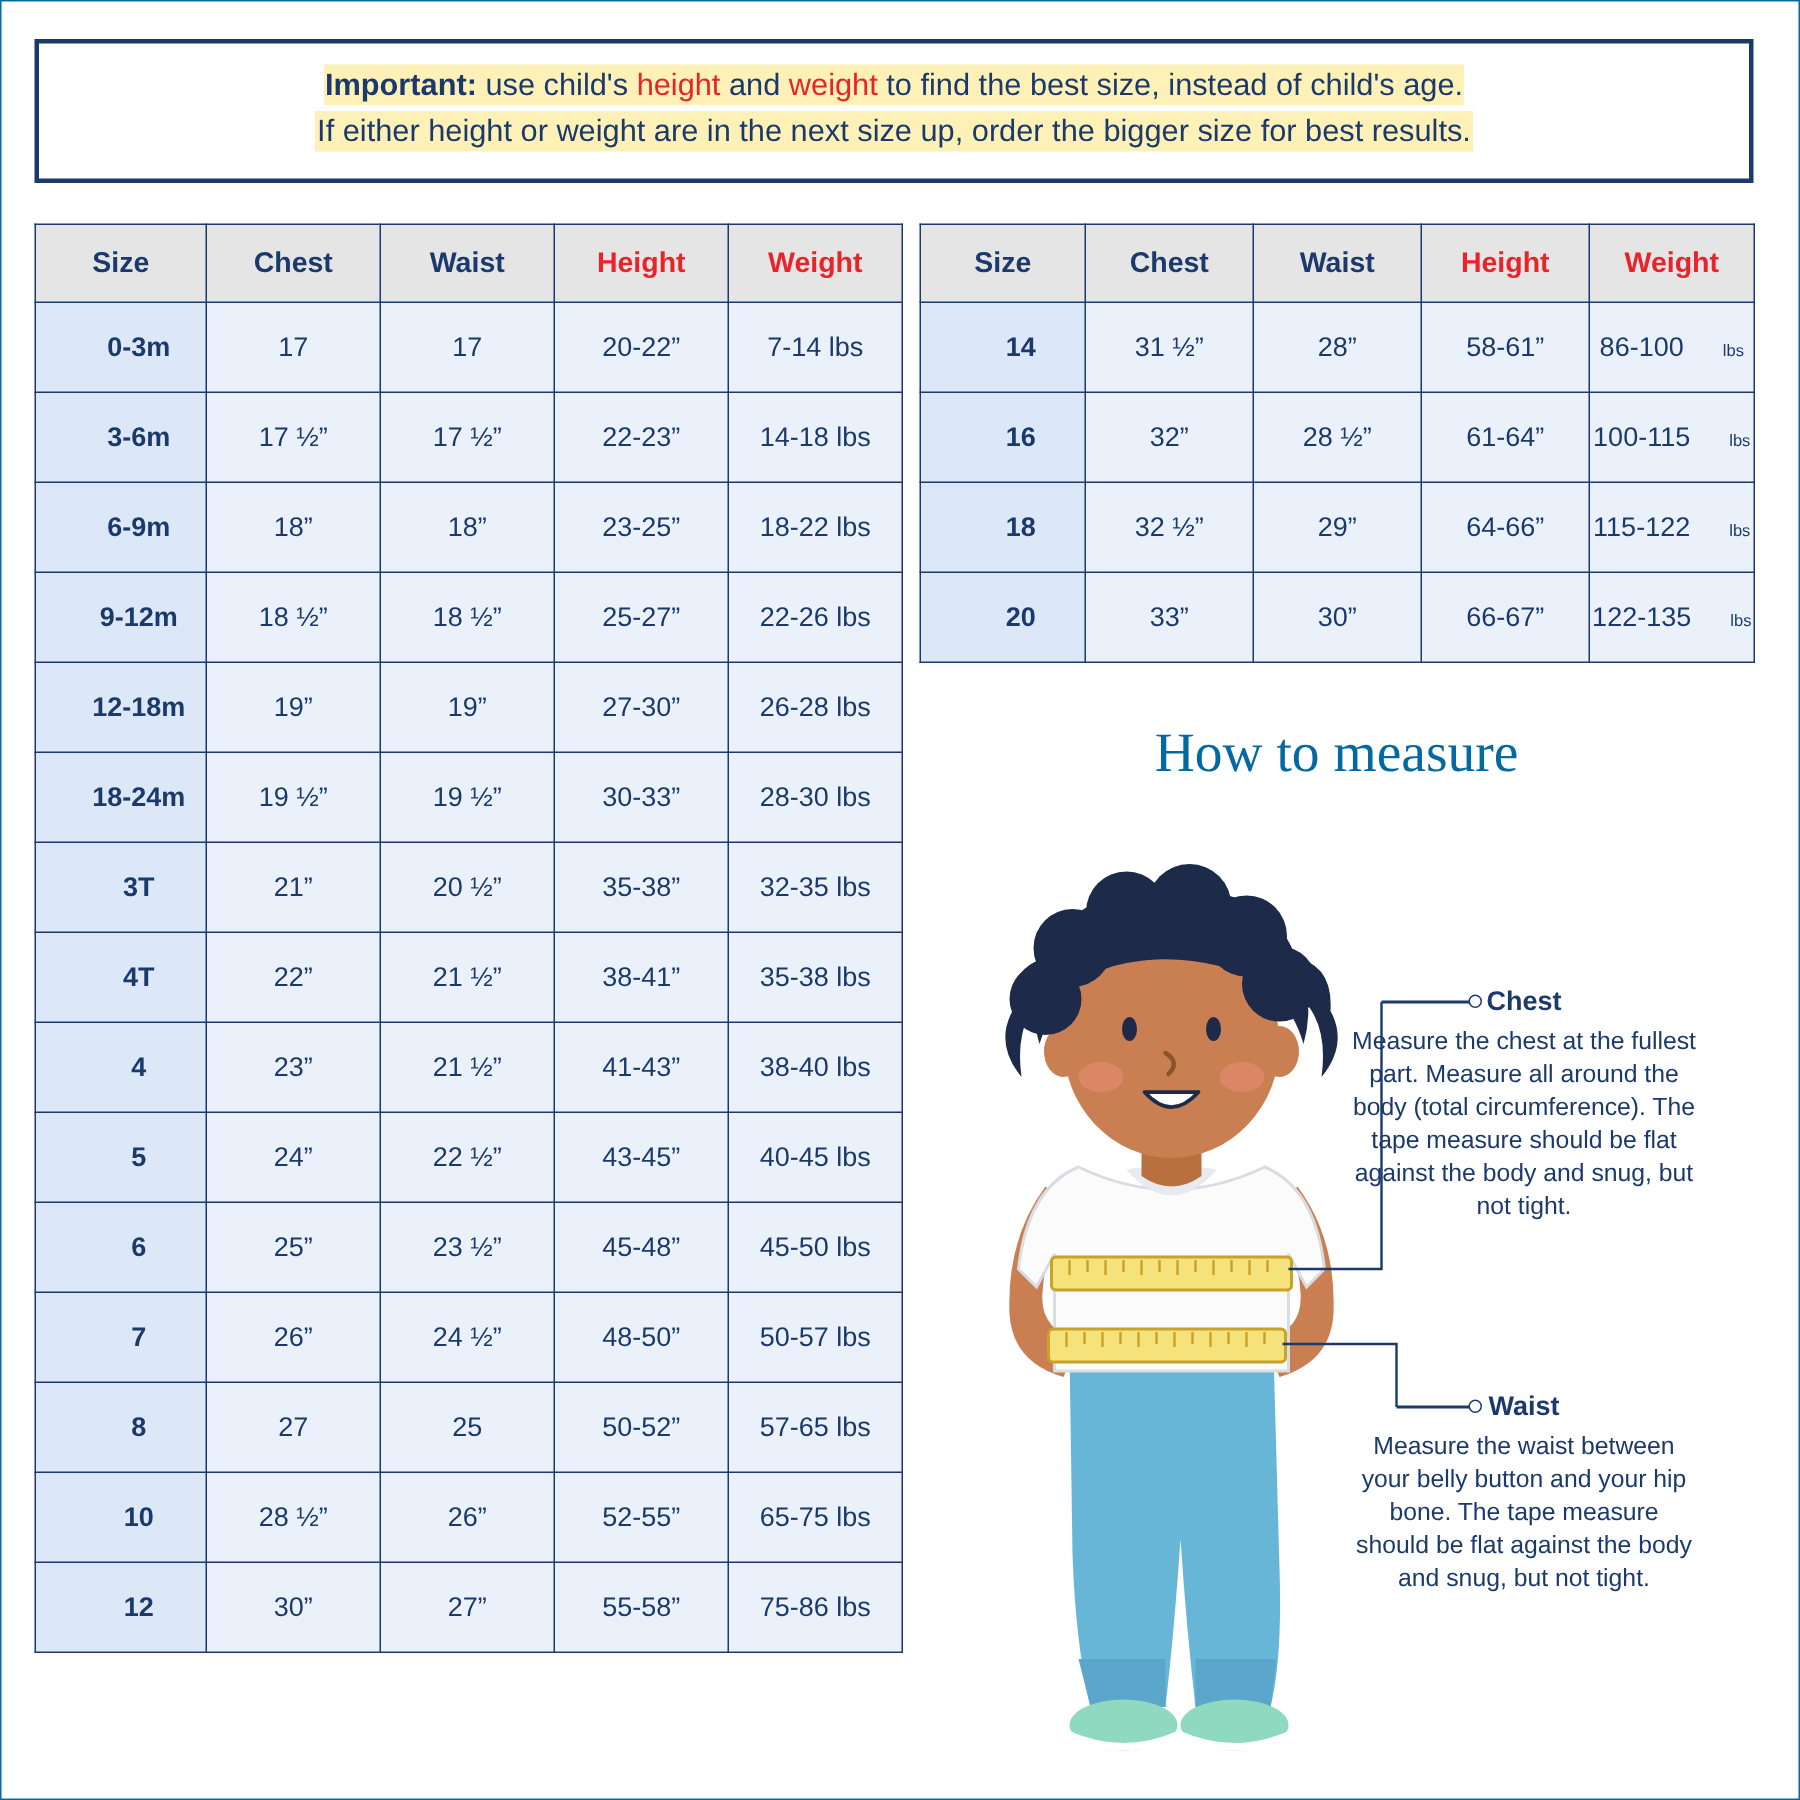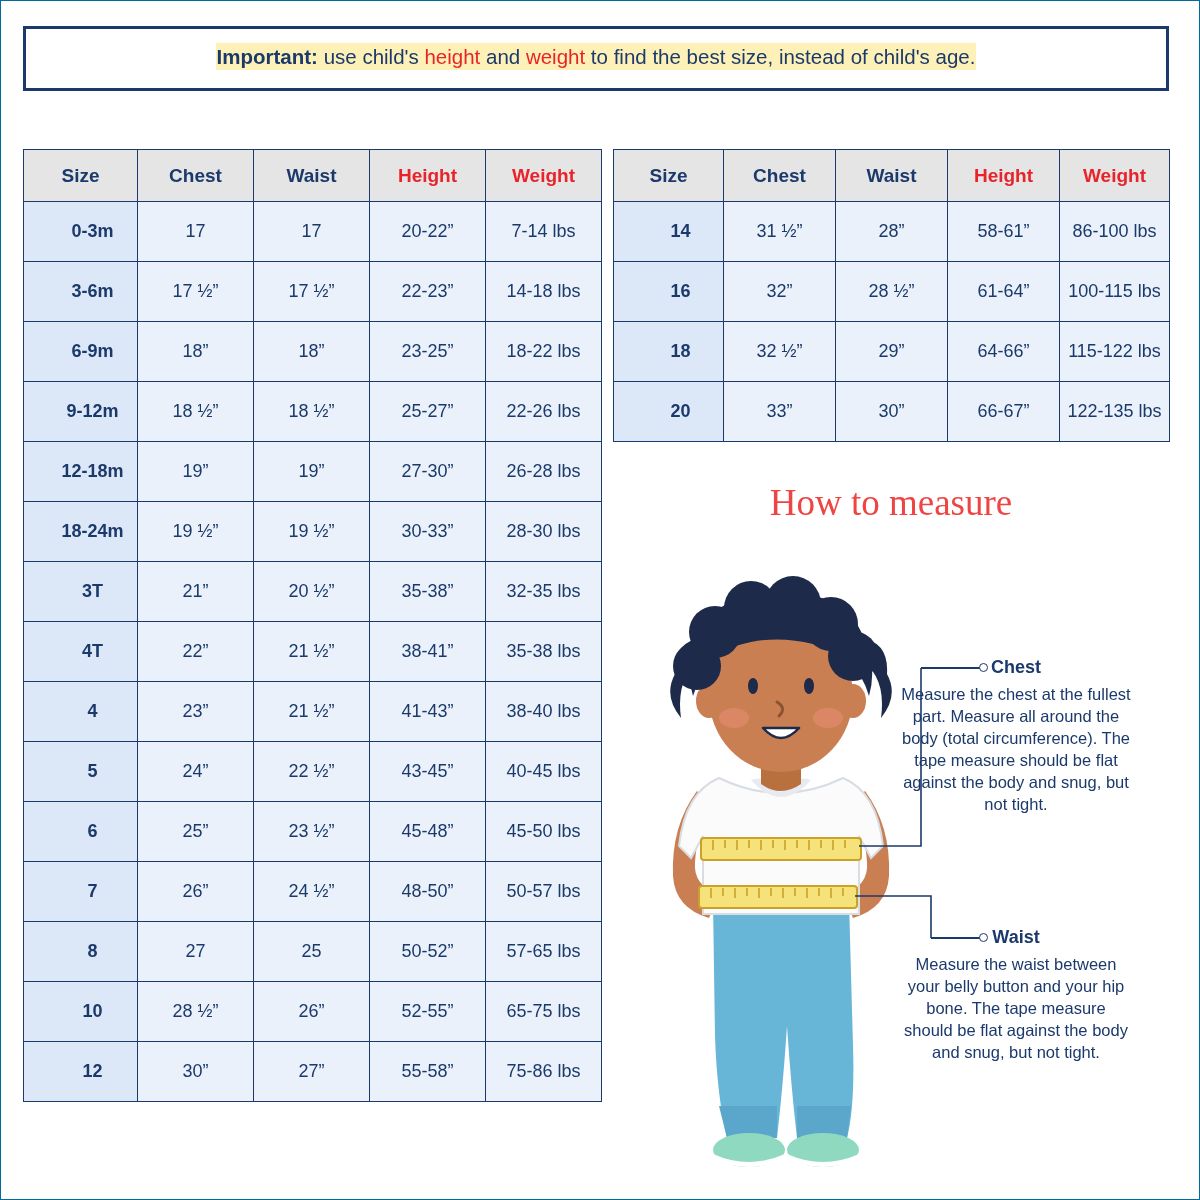--- a/index.html
+++ b/index.html
@@ -59,21 +59,21 @@
     font-size: 19px;
     height: 52px;
   }
   table.size-table thead th.red-h { color: #e8232a; }
   table.size-table td.size-cell {
     font-weight: bold;
     background: #dce8f7;
     padding-left: 25px;
   }
   table.size-table tbody td { height: 60px; }
-  .unit { font-size: 18px; }
+  .unit { font-size: 11px; padding-left: 23px; }
 
   
   #table-left {
     left: 22px; top: 148px;
     width: 578px;
   }
   #table-left col.c0 { width: 114px; }
   #table-left col.c1 { width: 116px; }
   #table-left col.c2 { width: 116px; }
   #table-left col.c3 { width: 116px; }
@@ -92,21 +92,21 @@
   #table-right tbody td { height: 60px; }
 
   
   #how-title {
     position: absolute;
     left: 612px; top: 480px;
     width: 556px;
     text-align: center;
     font-family: "Liberation Serif", serif;
     font-size: 37px;
-    color: #ef4444;
+    color: #0369a1;
   }
 
   #figure-wrap {
     position: absolute;
     left: 600px; top: 545px;
     width: 360px; height: 640px;
   }
 
   
   .callout {
@@ -141,20 +141,23 @@
 </head>
 <body>
 
 <div id="page">
 
   <div class="notice">
     <div class="notice-line">
       <span class="hl">
         <b>Important:</b><span> use child's </span><span class="red">height</span><span> and </span><span class="red">weight</span><span> to find the best size, instead of child's age.</span>
       </span>
+    </div>
+    <div class="notice-line">
+      <span class="hl">If either height or weight are in the next size up, order the bigger size for best results.</span>
     </div>
   </div>
 
   <table class="size-table" id="table-left">
     <colgroup>
       <col class="c0">
         <col class="c1">
         <col class="c2">
         <col class="c3">
         <col class="c4">

